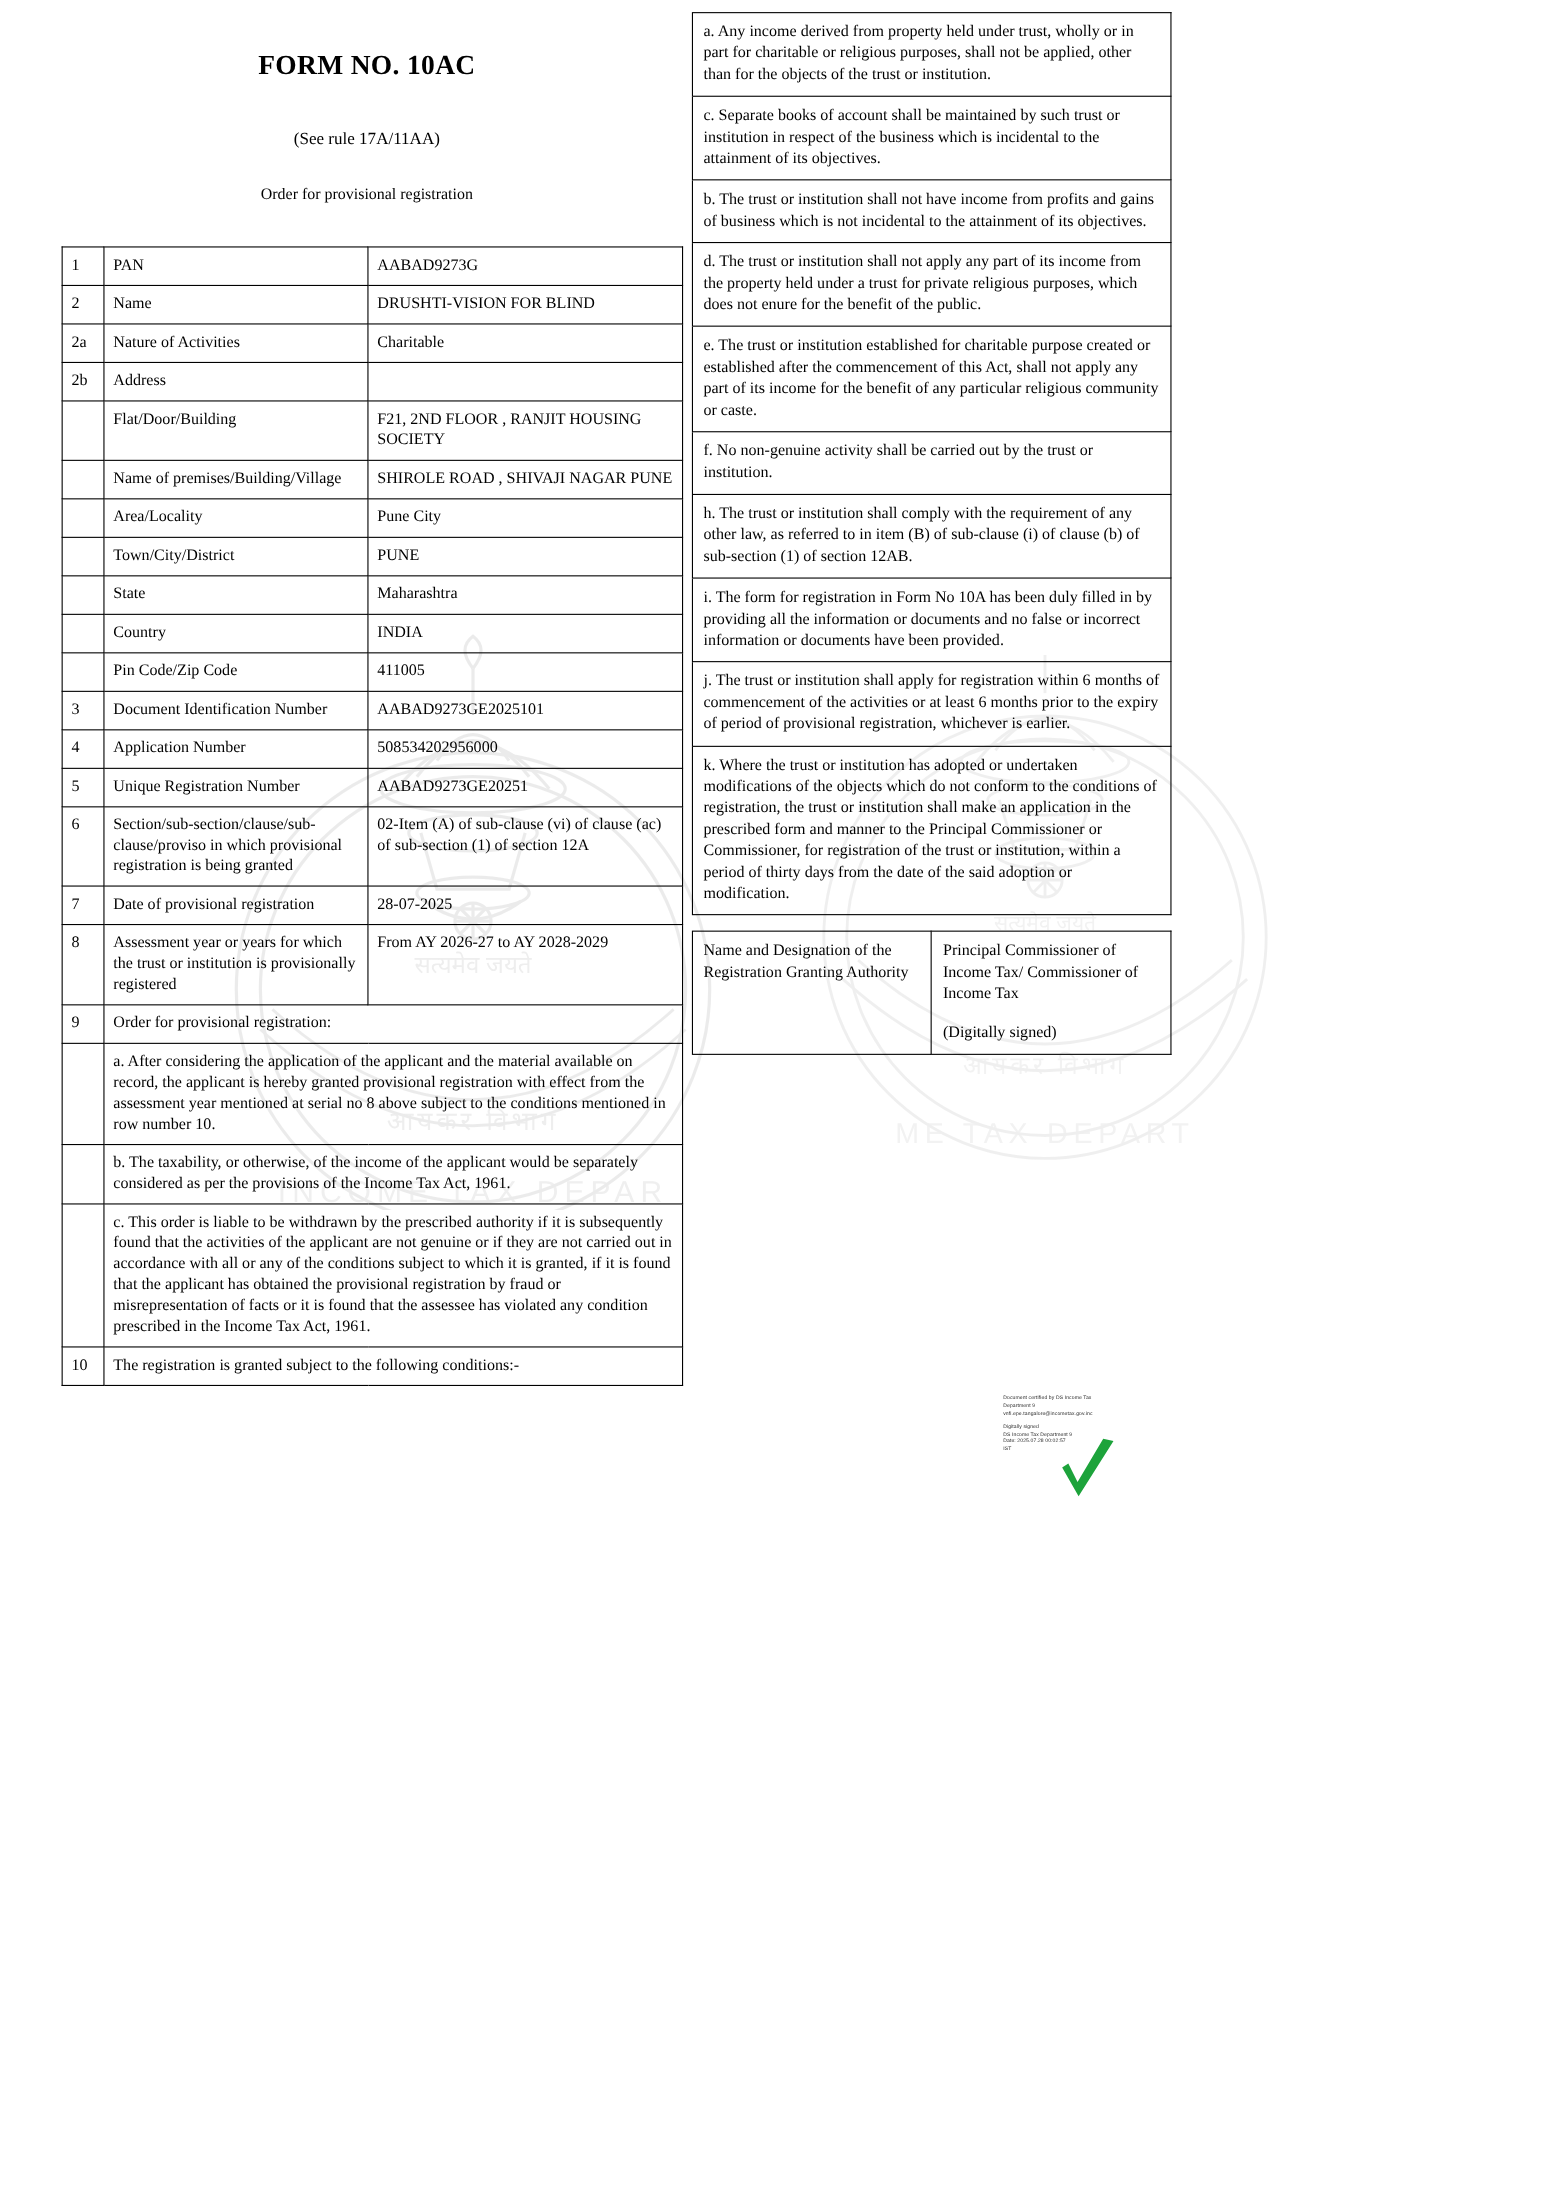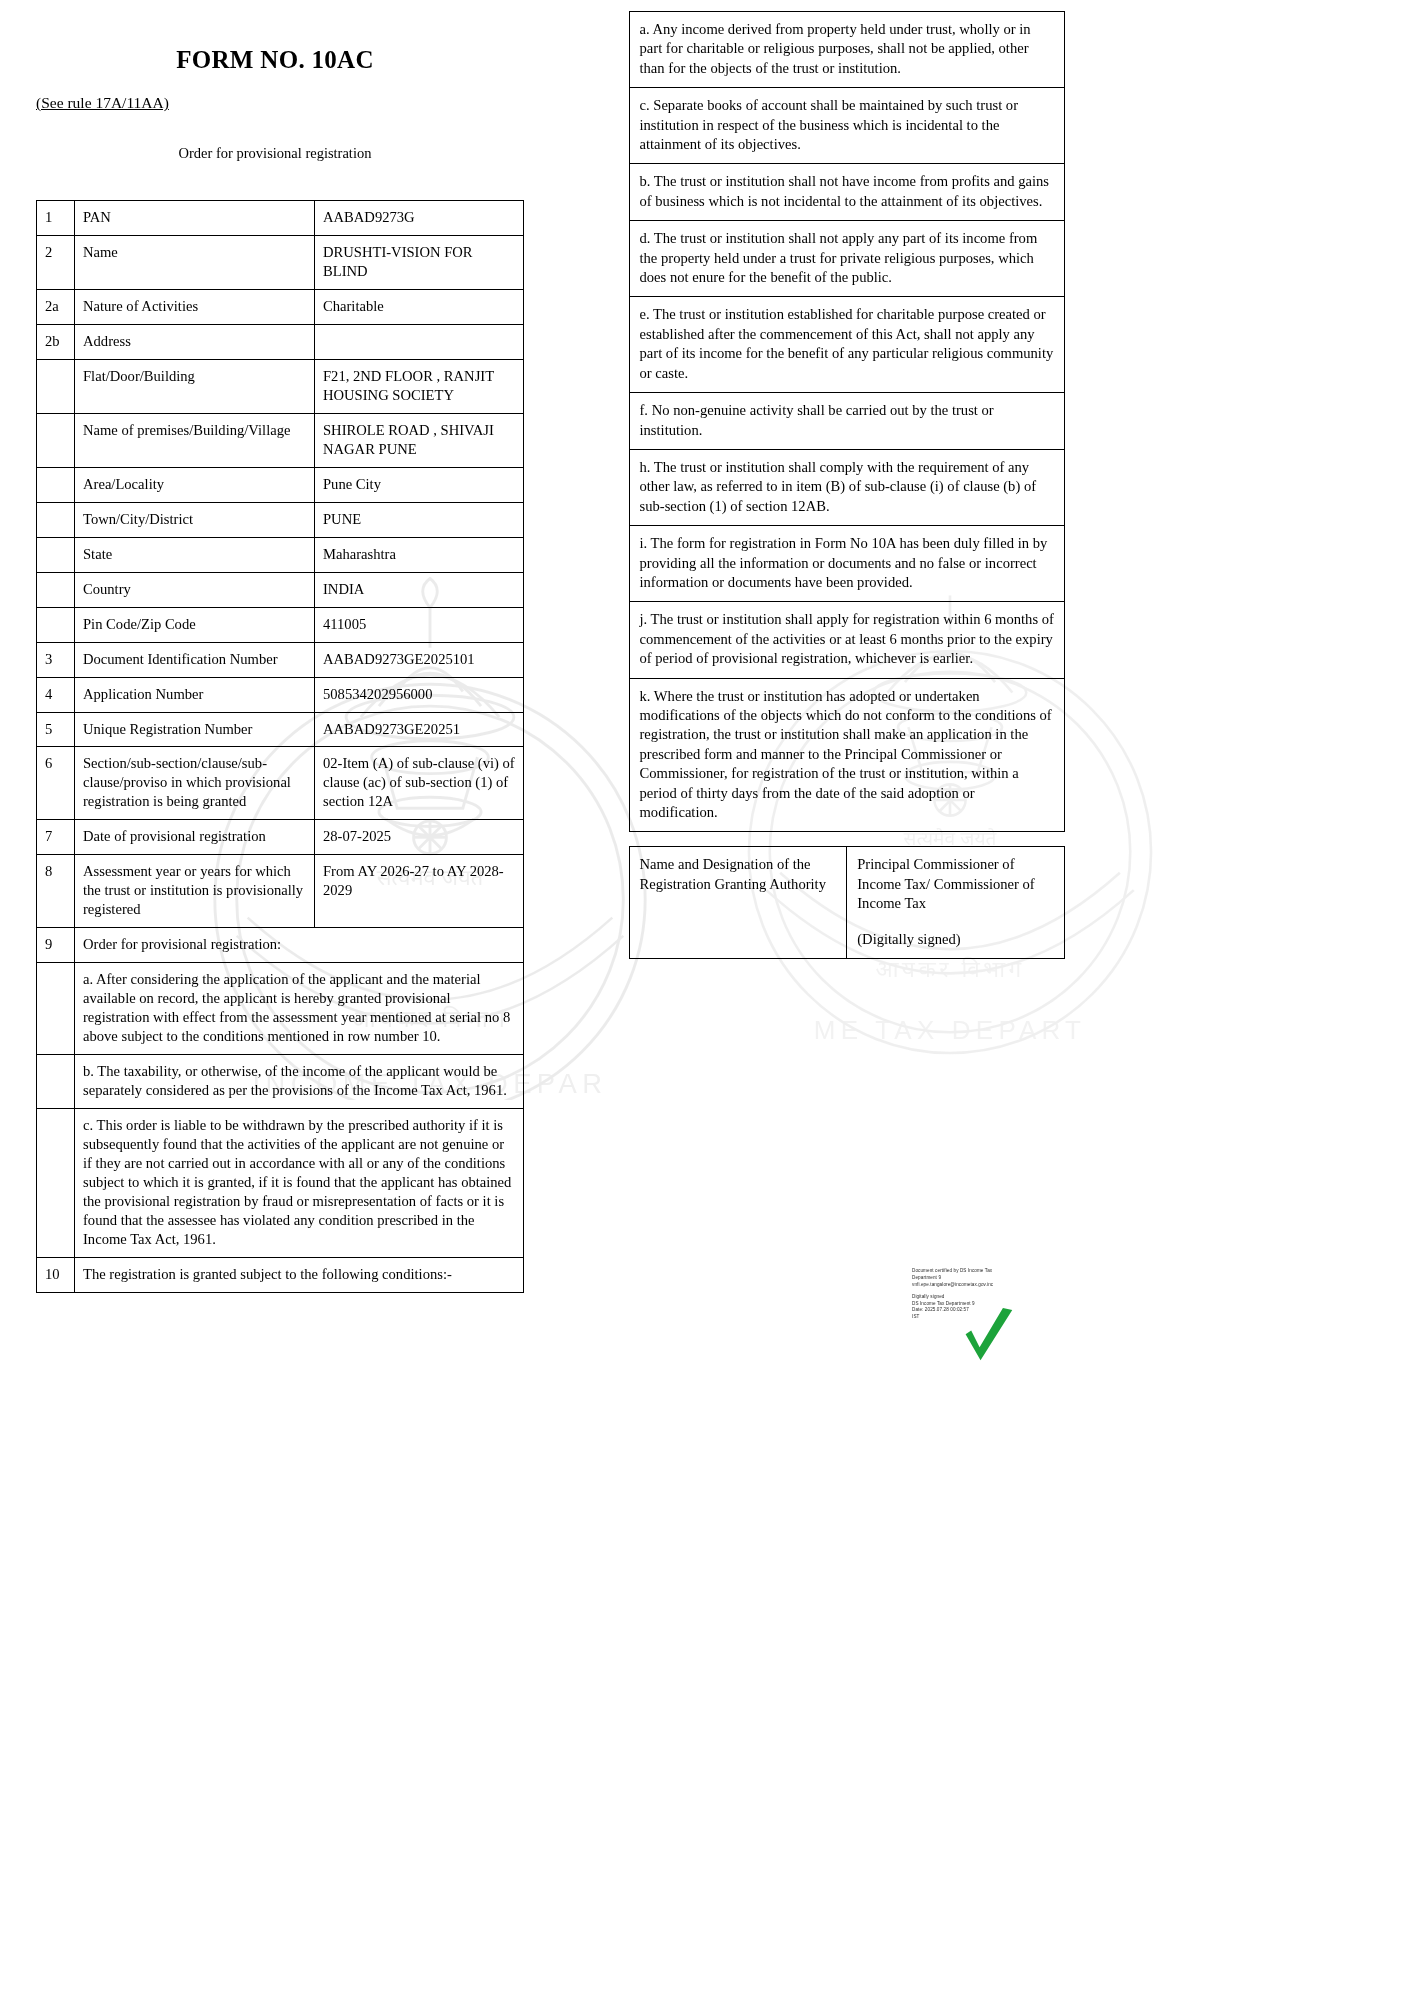--- a/index.html
+++ b/index.html
@@ -29,44 +29,43 @@
     opacity:0.13;
     pointer-events:none;
     z-index:0;
   }
 
   
   .page { position:relative; width:1414px; height:2000px; z-index:2;}
 
   .col-left {
     position:absolute;
-    left:36px; top:28px;
-    width:488px;
+    left:56px; top:28px;
+    width:565px;
   }
   .col-right {
     position:absolute;
     left:585px; top:11px;
     width:480px;
   }
 
   
   .form-title {
     text-align:center;
     font-weight:bold;
     font-size:25px;
     letter-spacing:0.3px;
     margin:18px 0 0 0;
     padding-right:10px;
   }
   .form-rule {
-    text-align:left;
+    text-align:center;
     font-size:15.5px;
-    margin-top:20px;
+    margin-top:44px;
     padding-right:10px;
-    text-decoration:underline;
   }
   .form-sub {
     text-align:center;
     font-size:14.5px;
     margin-top:33px;
     padding-right:10px;
   }
 
   
   table.doc {

